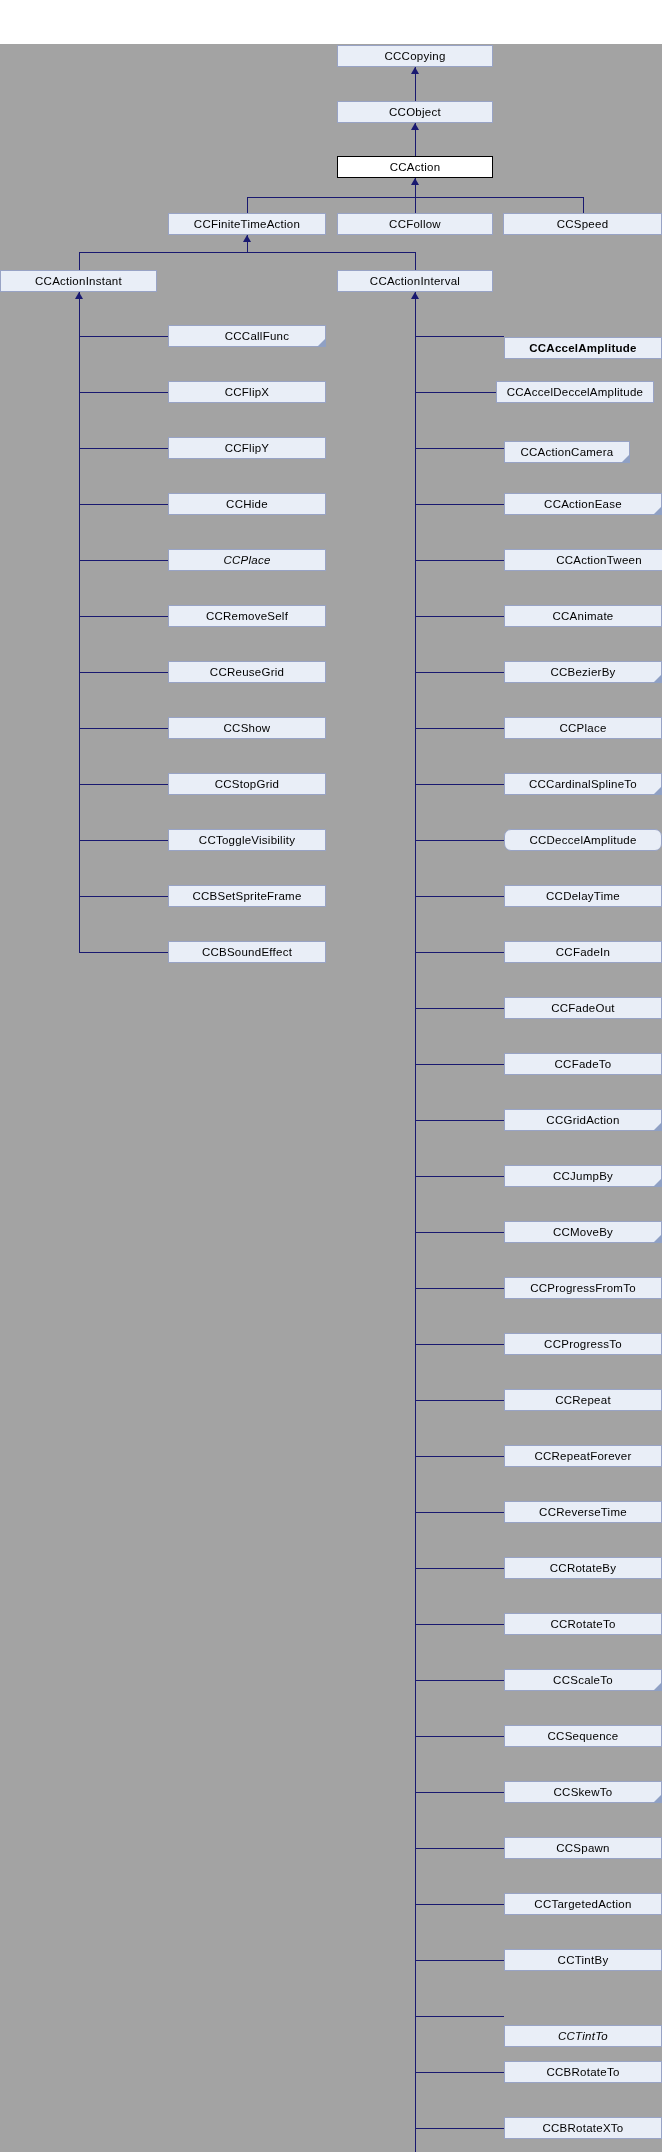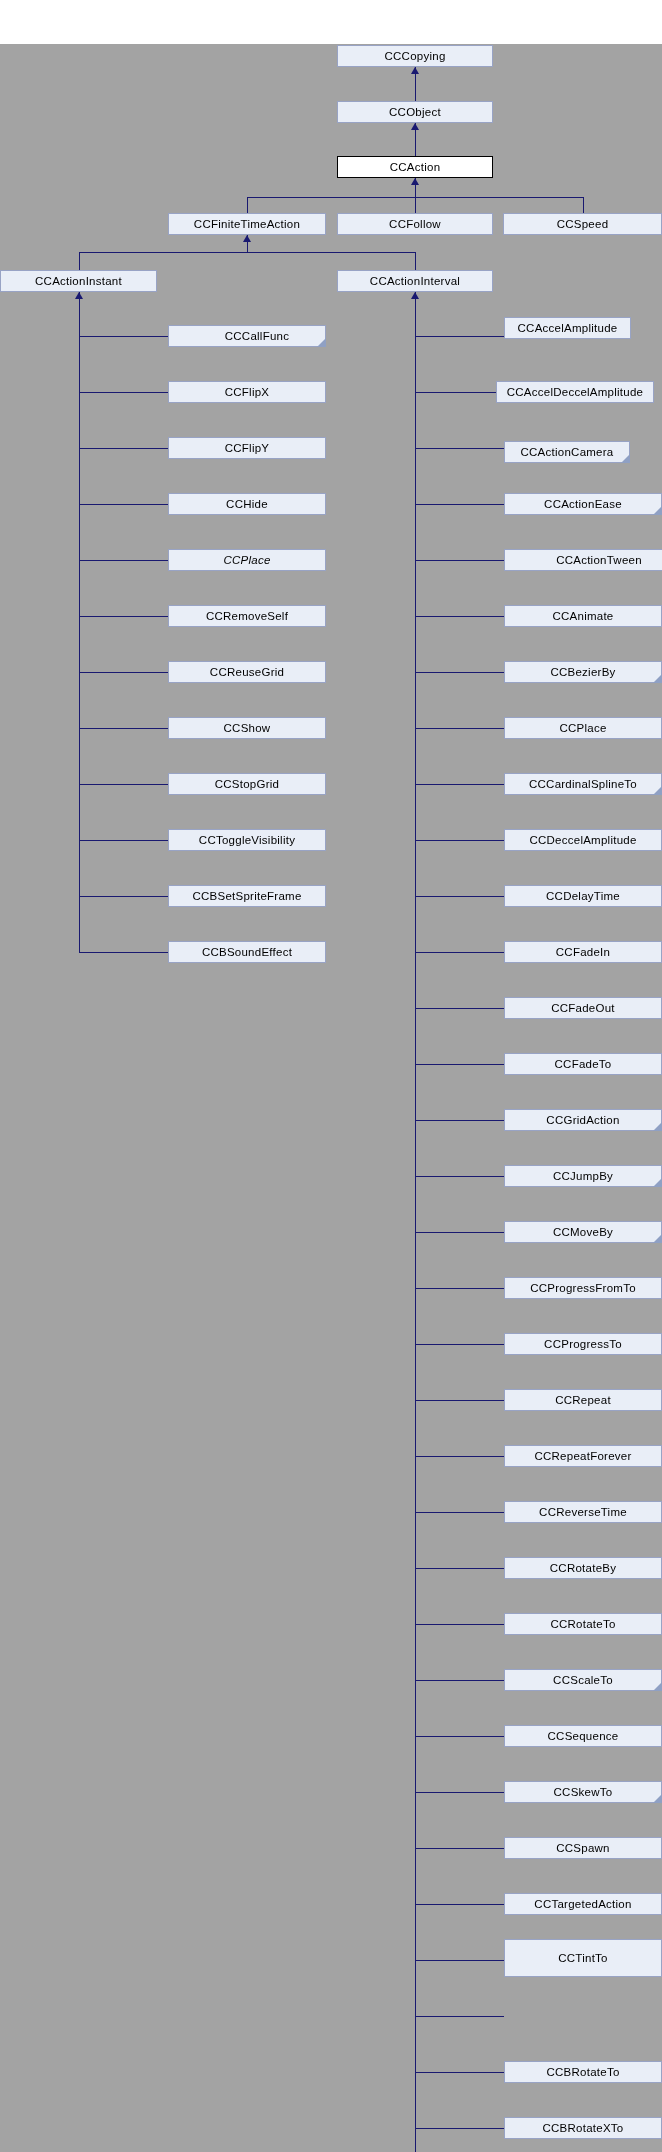--- a/index.html
+++ b/index.html
@@ -128,21 +128,21 @@
     </div>
     <div class="hline" style="left: 79px; top: 852px; width: 89px;"></div>
     <div class="node" style="left: 168px; top: 841px; width: 158px; height: 22px;">
       <span>CCBSetSpriteFrame</span>
     </div>
     <div class="hline" style="left: 79px; top: 908px; width: 89px;"></div>
     <div class="node" style="left: 168px; top: 897px; width: 158px; height: 22px;">
       <span>CCBSoundEffect</span>
     </div>
     <div class="hline" style="left: 415px; top: 292px; width: 89px;"></div>
-    <div class="node" style="left: 504px; top: 273px; width: 127px; height: 22px;">
+    <div class="node" style="left: 504px; top: 293px; width: 158px; height: 22px; font-weight: bold;">
       <span>CCAccelAmplitude</span>
     </div>
     <div class="hline" style="left: 415px; top: 348px; width: 89px;"></div>
     <div class="node" style="left: 496px; top: 337px; width: 158px; height: 22px;">
       <span>CCAccelDeccelAmplitude</span>
     </div>
     <div class="hline" style="left: 415px; top: 404px; width: 89px;"></div>
     <div class="node" style="left: 504px; top: 397px; width: 126px; height: 22px;">
       <span>CCActionCamera</span>
       <div class="fold"></div>
@@ -168,21 +168,21 @@
     <div class="hline" style="left: 415px; top: 684px; width: 89px;"></div>
     <div class="node" style="left: 504px; top: 673px; width: 158px; height: 22px;">
       <span>CCPlace</span>
     </div>
     <div class="hline" style="left: 415px; top: 740px; width: 89px;"></div>
     <div class="node" style="left: 504px; top: 729px; width: 158px; height: 22px;">
       <span>CCCardinalSplineTo</span>
       <div class="fold"></div>
     </div>
     <div class="hline" style="left: 415px; top: 796px; width: 89px;"></div>
-    <div class="node" style="left: 504px; top: 785px; width: 158px; height: 22px;">
+    <div class="node" style="left: 504px; top: 785px; width: 158px; height: 22px; border-radius: 7px;">
       <span>CCDeccelAmplitude</span>
     </div>
     <div class="hline" style="left: 415px; top: 852px; width: 89px;"></div>
     <div class="node" style="left: 504px; top: 841px; width: 158px; height: 22px;">
       <span>CCDelayTime</span>
     </div>
     <div class="hline" style="left: 415px; top: 908px; width: 89px;"></div>
     <div class="node" style="left: 504px; top: 897px; width: 158px; height: 22px;">
       <span>CCFadeIn</span>
     </div>
@@ -257,21 +257,21 @@
     </div>
     <div class="hline" style="left: 415px; top: 1860px; width: 89px;"></div>
     <div class="node" style="left: 504px; top: 1849px; width: 158px; height: 22px;">
       <span>CCTargetedAction</span>
     </div>
     <div class="hline" style="left: 415px; top: 1916px; width: 89px;"></div>
     <div class="node" style="left: 504px; top: 1905px; width: 158px; height: 22px;">
       <span>CCTintBy</span>
     </div>
     <div class="hline" style="left: 415px; top: 1972px; width: 89px;"></div>
-    <div class="node" style="left: 504px; top: 1895px; width: 158px; height: 38px;">
+    <div class="node" style="left: 504px; top: 1981px; width: 158px; height: 22px; font-style: italic;">
       <span>CCTintTo</span>
     </div>
     <div class="hline" style="left: 415px; top: 2028px; width: 89px;"></div>
     <div class="node" style="left: 504px; top: 2017px; width: 158px; height: 22px;">
       <span>CCBRotateTo</span>
     </div>
     <div class="hline" style="left: 415px; top: 2084px; width: 89px;"></div>
     <div class="node" style="left: 504px; top: 2073px; width: 158px; height: 22px;">
       <span>CCBRotateXTo</span>
     </div>

